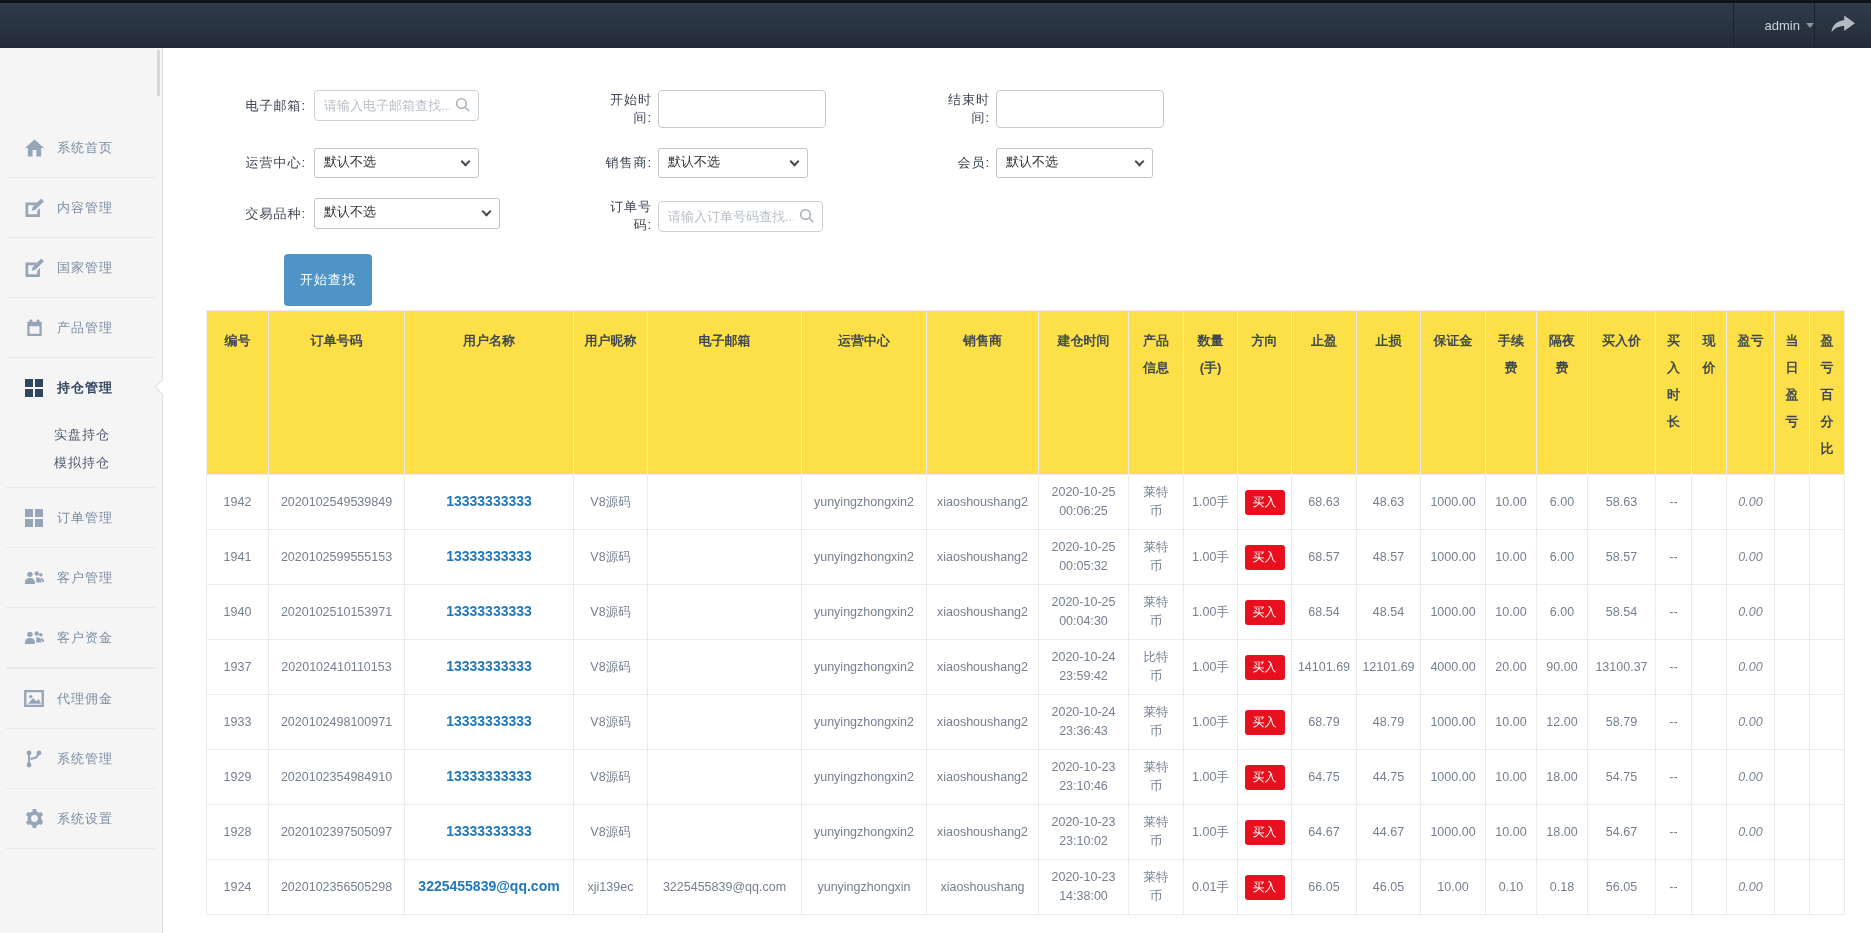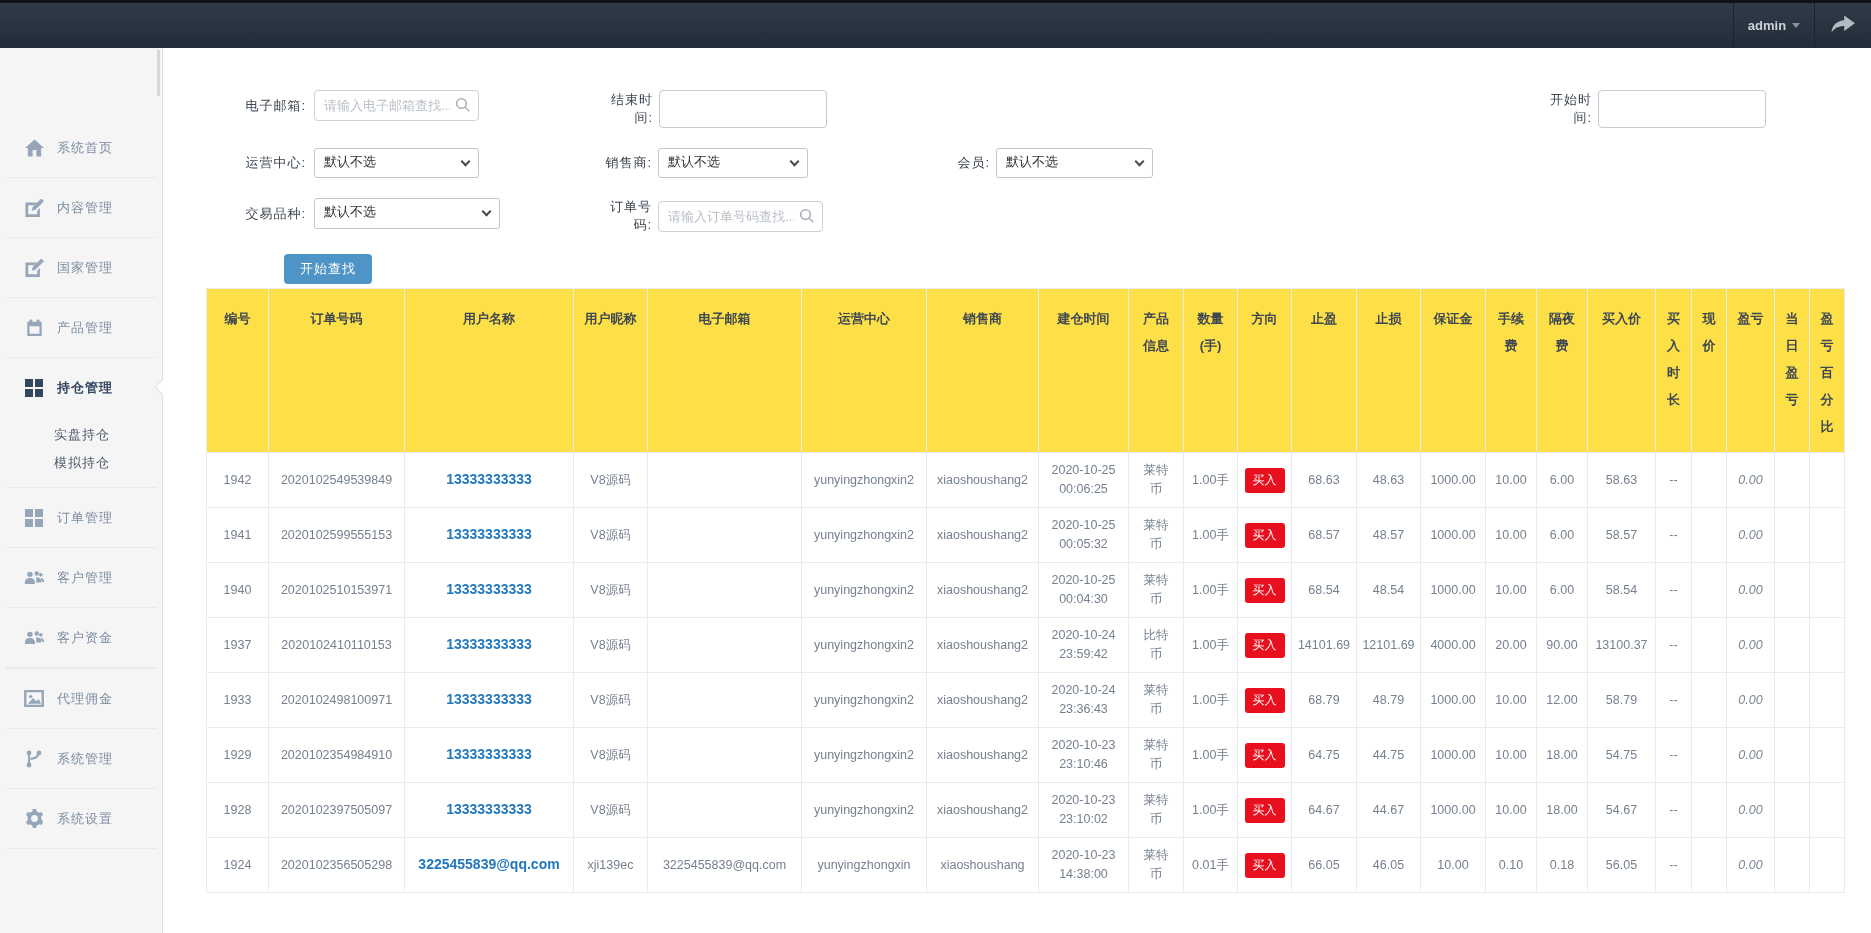--- a/index.html
+++ b/index.html
@@ -3,22 +3,22 @@
 <meta charset="utf-8">
 <style>
   * { margin:0; padding:0; box-sizing:border-box; }
   html,body { width:1871px; height:933px; overflow:hidden; background:#fff;
     font-family:"Liberation Sans","DejaVu Sans",sans-serif; }
 
   
   .topbar { position:absolute; top:0; left:0; width:1871px; height:48px;
     background:linear-gradient(180deg,#303b49 0%,#232d39 100%);
     border-top:3px solid #10141a; display:flex; justify-content:flex-end; z-index:30; }
-  .tb-admin { width:82px; display:flex; align-items:center; justify-content:center;
-    border-left:1px solid #1b242e; border-right:1px solid #1b242e; cursor:pointer;font-weight:bold; }
+  .tb-admin { width:82px; display:flex; align-items:center; justify-content:flex-end;
+    border-left:1px solid #1b242e; border-right:1px solid #1b242e; cursor:pointer; }
   .tb-admin span.txt { color:#cdd3d9; font-size:13px; margin-right:6px; }
   .caret-down { width:0; height:0; border-left:4px solid transparent;
     border-right:4px solid transparent; border-top:5px solid #8b95a0; display:inline-block; }
   .tb-logout { width:56px; display:flex; align-items:center; justify-content:center; cursor:pointer; }
 
   
   .sidebar { position:absolute; top:48px; left:0; width:163px; height:885px;
     background:#f5f5f6; border-right:1px solid #dbe2e9; z-index:20; }
   .sb-thumb { position:absolute; top:2px; right:2px; width:3px; height:46px; background:#d4d8dc; }
   .sb-menu { padding-top:70px; }
@@ -59,21 +59,21 @@
   .sel-wrap { position:relative; display:inline-block; }
   .sel-wrap select { appearance:none; -webkit-appearance:none; height:30px;
     border:1px solid #bfc5cb; border-radius:3px; background:#fff; padding:0 24px 4px 9px;
     font-size:13px; color:#333; outline:none; width:165px; cursor:pointer; }
   .sel-wrap.w150 select { width:150px; } .sel-wrap.w157 select { width:157px; }
   .sel-wrap.w186 select { width:186px; height:31px; }
   .sel-caret { position:absolute; right:10px; top:10px; width:7px; height:7px;
     border-right:2px solid #444a50; border-bottom:2px solid #444a50;
     transform:rotate(45deg); pointer-events:none; }
   .search-btn { margin-left:78px; margin-bottom:2px; background:#4f94c7; color:#fff; border:none;
-    border-radius:4px; font-size:13px; padding:6px 16px; cursor:pointer; letter-spacing:1px; }
+    border-radius:4px; font-size:13px; padding:17px 16px; cursor:pointer; letter-spacing:1px; }
 
   
   table.grid { border-collapse:collapse; table-layout:fixed; width:1638px; margin-top:2px; }
   .grid th, .grid td { border:1px solid #ebebeb; text-align:center; }
   .grid th { background:#fde047; font-size:13px; font-weight:bold; color:#3f4752;
     vertical-align:top; padding:16px 3px 12px 3px; line-height:27px; }
   .grid td { height:55px; vertical-align:middle; font-size:12.5px; color:#76808f;
     line-height:19px; padding:2px 3px; background:#fff; }
   .ulink { color:#2178bd; font-weight:bold; font-size:14px; cursor:pointer; text-decoration:none; }
   .badge-buy { display:inline-block; background:#e8101e; color:#fff; font-size:12px;
@@ -245,26 +245,26 @@
       <span class="search-wrap">
         <input type="text" placeholder="请输入电子邮箱查找..." style="">
         <span class="mag">
           <svg width="16" height="16" viewBox="0 0 16 16">
               <circle cx="6.5" cy="6.5" r="4.8" fill="none" stroke="#aab1b9" stroke-width="1.6"></circle>
               <line x1="10.2" y1="10.2" x2="14.2" y2="14.2" stroke="#aab1b9" stroke-width="1.6"></line>
             </svg>
         </span>
       </span>
     </div>
+    <div class="fg fg2">
+      <span class="flabel">开始时间:</span>
+      <input type="text" class="date-input" style="">
+    </div>
     <div class="fg fg3">
       <span class="flabel">结束时间:</span>
-      <input type="text" class="date-input" style="">
-    </div>
-    <div class="fg fg2">
-      <span class="flabel">开始时间:</span>
       <input type="text" class="date-input" style="">
     </div>
   </div>
 
   
   <div class="f-row">
     <div class="fg fg1">
       <span class="flabel">运营中心:</span>
       <span class="sel-wrap">
         <select><option>默认不选</option></select>

